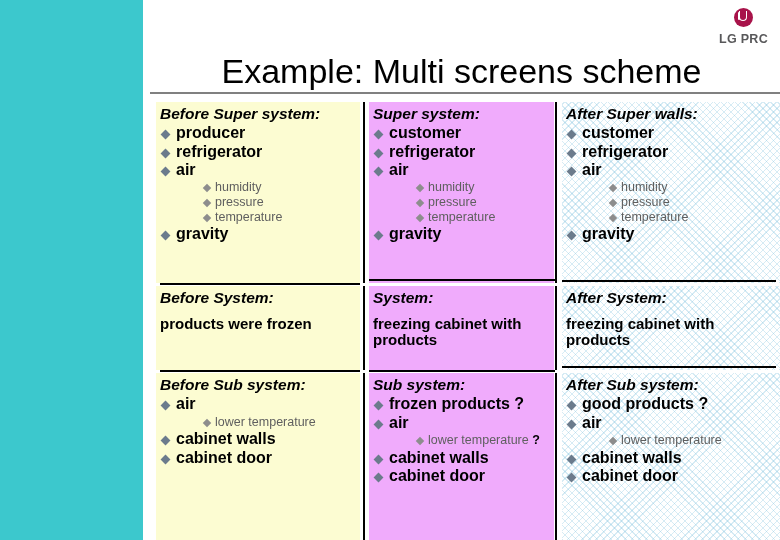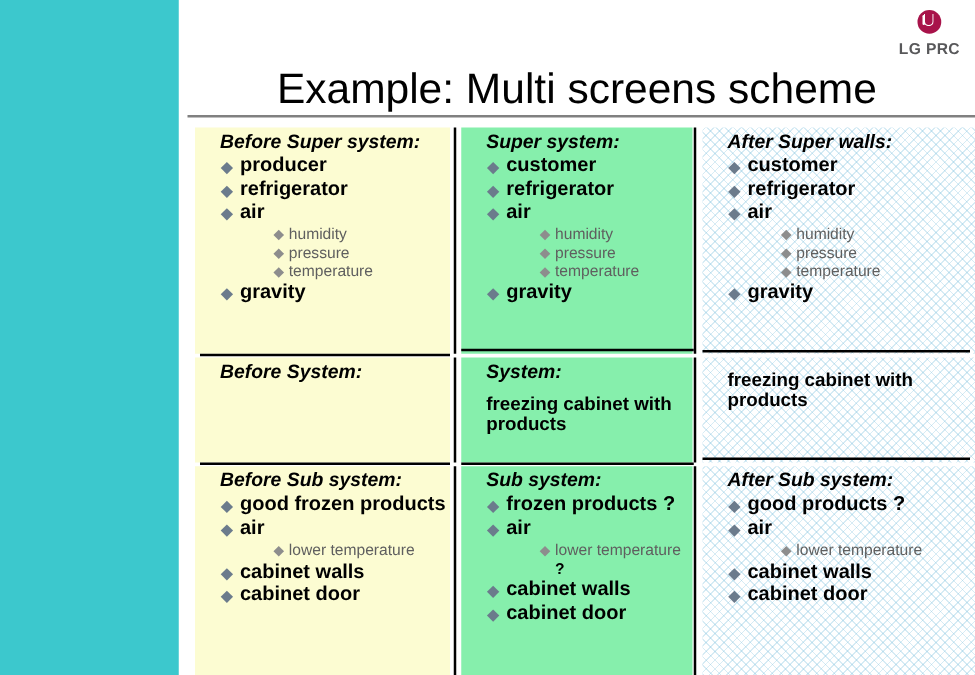--- a/index.html
+++ b/index.html
@@ -102,29 +102,29 @@
   }
   .col-before { left: 0px;   width: 204px; }
   .col-now    { left: 213px; width: 185px; }
   .col-after  { left: 406px; width: 218px; }
 
   .row-super  { top: 0px;   height: 181px; }
   .row-system { top: 184px; height: 84px;  }
   .row-sub    { top: 271px; height: 167px; }
 
   .bg-yellow  { background: #fcfcd2; }
-  .bg-white   { background: #86efac; }
+  .bg-white   { background: #f0abfc; }
   .bg-hatch   {
     background-color: #ffffff;
     background-image:
       repeating-linear-gradient(45deg,  rgba(120,190,220,0.30) 0 1px, transparent 1px 5px),
       repeating-linear-gradient(-45deg, rgba(120,190,220,0.30) 0 1px, transparent 1px 5px);
   }
 
-  .cell .inner { padding: 2px 3px 0 20px; }
+  .cell .inner { padding: 2px 3px 0 4px; }
 
   
   .vrule {
     position: absolute;
     width: 2px;
     background: #000000;
   }
   .hrule {
     position: absolute;
     height: 2px;
@@ -269,41 +269,42 @@
             </ul>
           </li>
           <li><span class="dia"></span><span>gravity</span></li>
         </ul>
       </div>
     </div>
 
     <div class="cell col-before row-system bg-yellow">
       <div class="inner">
         <div class="heading">Before System:</div>
+        <div class="bodytext">products were frozen</div>
       </div>
     </div>
 
     <div class="cell col-now row-system bg-white">
       <div class="inner">
         <div class="heading">System:</div>
         <div class="bodytext">freezing cabinet with products</div>
       </div>
     </div>
 
     <div class="cell col-after row-system bg-hatch">
       <div class="inner">
+        <div class="heading">After System:</div>
         <div class="bodytext">freezing cabinet with products</div>
       </div>
     </div>
 
     <div class="cell col-before row-sub bg-yellow">
       <div class="inner">
         <div class="heading">Before Sub system:</div>
         <ul class="lvl1">
-          <li class="tightwrap"><span class="dia"></span><span>good frozen products</span></li>
           <li><span class="dia"></span><span>air</span>
             <ul class="lvl2">
               <li><span class="dia"></span><span>lower temperature</span></li>
             </ul>
           </li>
           <li><span class="dia"></span><span>cabinet walls</span></li>
           <li><span class="dia"></span><span>cabinet door</span></li>
         </ul>
       </div>
     </div>

